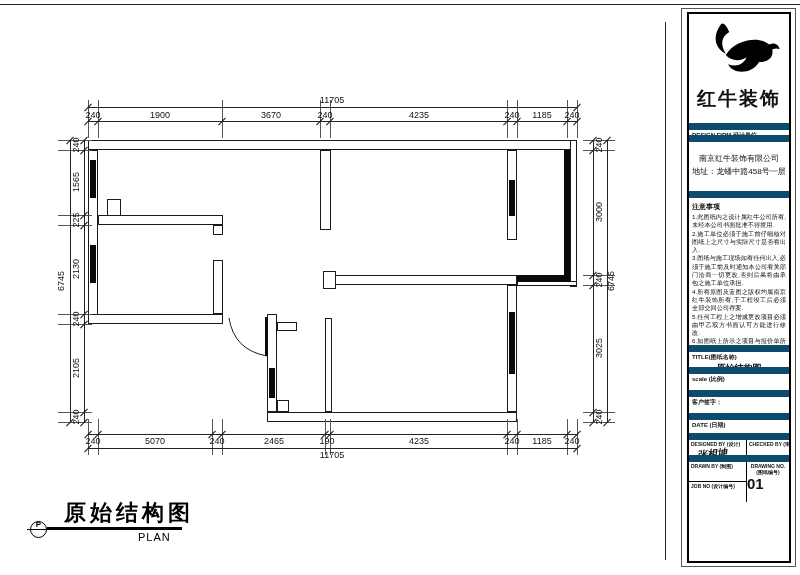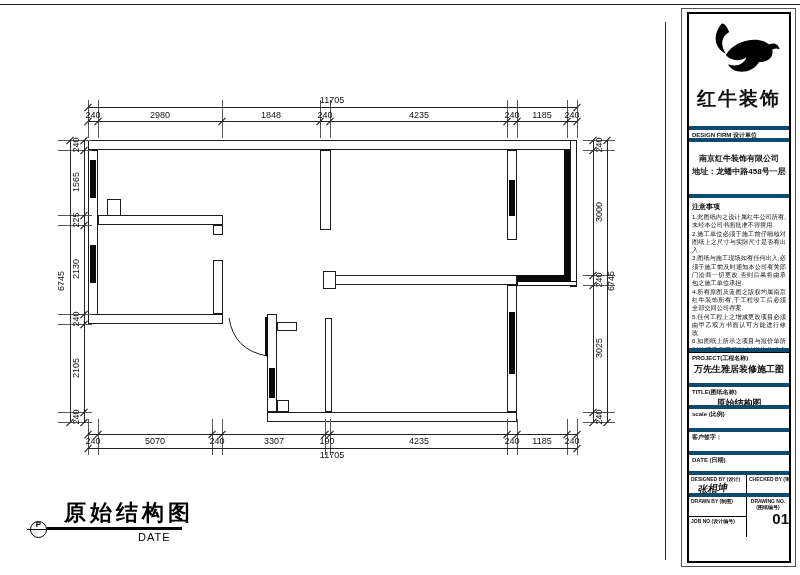--- a/index.html
+++ b/index.html
@@ -17,46 +17,46 @@
   #capTitle{position:absolute;left:64px;top:498px;font-size:22px;font-weight:600;letter-spacing:4px;color:#000;}
   #capLine{position:absolute;left:47px;top:527px;width:135px;height:3px;background:#000;}
   #capSub{position:absolute;left:138px;top:531px;font-size:11px;letter-spacing:1px;color:#000;}
   #capCircle{position:absolute;left:30px;top:521px;width:17px;height:17px;border:1px solid #000;border-radius:50%;box-sizing:border-box;}
   #capP{position:absolute;left:30px;top:520px;width:17px;text-align:center;font-size:8px;font-weight:bold;color:#000;}
   #capCross{position:absolute;left:27px;top:529px;width:23px;height:1px;background:#000;}
   
   #tframe{position:absolute;left:681px;top:8px;width:115px;height:559px;border:1px solid #555;box-sizing:border-box;}
   #tblock{position:absolute;left:687px;top:12px;width:104px;height:551px;border:2px solid #000;box-sizing:border-box;
           display:flex;flex-direction:column;background:#fff;}
-  .trow{box-sizing:border-box;border-bottom:4px solid #0c4a6e;position:relative;overflow:hidden;}
+  .trow{box-sizing:border-box;border-bottom:7px solid #0c4a6e;position:relative;overflow:hidden;}
   .hdr{font-size:6px;font-weight:bold;padding:1px 3px 0;white-space:nowrap;}
   .val{font-size:9px;font-weight:bold;text-align:center;}
   #logoArea{height:116px;display:flex;flex-direction:column;align-items:center;justify-content:flex-start;}
   #logoName{font-size:19px;font-weight:bold;letter-spacing:2px;margin-top:-2px;}
   #firmbar{height:12px;}
   #company{height:56px;text-align:center;padding-top:10px;}
-  #company div{font-size:8px;font-weight:bold;line-height:13px;}
+  #company div{font-size:8px;font-weight:normal;line-height:13px;}
   #notes{height:154px;padding:4px 3px 0;}
   #notesTitle{font-size:7px;font-weight:bold;margin-bottom:1px;}
   #notesList{font-size:6.2px;line-height:8.3px;text-align:justify;}
   .sec-project{border-top:1px solid #000;}
   #row-project{height:35px;} #row-location{height:30px;} #row-title{height:22px;}
   #row-scale{height:23px;} #row-sign{height:23px;} #row-date{height:20px;}
   #row-designed{height:22px;display:flex;padding:0;}
   #row-designed .cell{box-sizing:border-box;position:relative;}
   #row-designed .c1{width:58%;border-right:1px solid #000;}
   #row-designed .c2{width:42%;}
   .tinyhdr{font-size:5px;font-weight:bold;padding:1px 2px 0;white-space:nowrap;}
   .sig{position:absolute;left:8px;top:7px;font-family:"DejaVu Serif",serif;font-style:italic;
        font-size:10px;transform:rotate(-6deg);font-weight:bold;}
   #row-bottom{height:40px;display:flex;border-bottom:none;}
   #bCol1{width:58%;border-right:1px solid #000;box-sizing:border-box;display:flex;flex-direction:column;}
   #bCol1 .b1r{height:50%;box-sizing:border-box;}
   #bCol1 .b1r:first-child{border-bottom:1px solid #000;}
-  #bCol2{width:42%;display:flex;flex-direction:column;align-items:flex-end;}
+  #bCol2{width:42%;display:flex;flex-direction:column;align-items:flex-start;}
   #drawNoLbl{font-size:5px;font-weight:bold;text-align:center;padding-top:1px;line-height:6px;}
   #drawNoVal{font-size:15px;font-weight:bold;line-height:18px;}
   svg{display:block;}
 </style>
 </head>
 <body>
 
 <div id="sheet">
 
   <div class="line" style="left:0;top:4px;width:800px;height:1px;"></div>
@@ -174,33 +174,33 @@
   <div class="line" style="left:88px;top:121px;width:489px;height:1px;"></div>
   <div class="line" style="left:88px;top:434px;width:489px;height:1px;"></div>
   <div class="line" style="left:88px;top:448px;width:489px;height:1px;"></div>
   <div class="line" style="left:70px;top:140px;width:1px;height:282px;"></div>
   <div class="line" style="left:84px;top:140px;width:1px;height:282px;"></div>
   <div class="line" style="left:593px;top:140px;width:1px;height:282px;"></div>
   <div class="line" style="left:607px;top:140px;width:1px;height:282px;"></div>
 
   <span class="dl" style="left:310px;top:95px;">11705</span>
   <span class="dl" style="left:71px;top:110px;">240</span>
-  <span class="dl" style="left:138px;top:110px;">2980</span>
-  <span class="dl" style="left:249px;top:110px;">1848</span>
+  <span class="dl" style="left:138px;top:110px;">1900</span>
+  <span class="dl" style="left:249px;top:110px;">3670</span>
   <span class="dl" style="left:303px;top:110px;">240</span>
   <span class="dl" style="left:397px;top:110px;">4235</span>
   <span class="dl" style="left:490px;top:110px;">240</span>
   <span class="dl" style="left:520px;top:110px;">1185</span>
   <span class="dl" style="left:550px;top:110px;">240</span>
 
   <span class="dl" style="left:310px;top:450px;">11705</span>
   <span class="dl" style="left:71px;top:436px;">240</span>
   <span class="dl" style="left:133px;top:436px;">5070</span>
   <span class="dl" style="left:195px;top:436px;">240</span>
-  <span class="dl" style="left:252px;top:436px;">3307</span>
+  <span class="dl" style="left:252px;top:436px;">2465</span>
   <span class="dl" style="left:305px;top:436px;">190</span>
   <span class="dl" style="left:397px;top:436px;">4235</span>
   <span class="dl" style="left:490px;top:436px;">240</span>
   <span class="dl" style="left:520px;top:436px;">1185</span>
   <span class="dl" style="left:550px;top:436px;">240</span>
 
   <span class="dlv" style="left:40px;top:275px;">6745</span>
   <span class="dlv" style="left:55px;top:139px;">240</span>
   <span class="dlv" style="left:55px;top:176px;">1565</span>
   <span class="dlv" style="left:55px;top:214px;">225</span>
@@ -214,21 +214,21 @@
   <span class="dlv" style="left:578px;top:206px;">3000</span>
   <span class="dlv" style="left:578px;top:274px;">240</span>
   <span class="dlv" style="left:578px;top:342px;">3025</span>
   <span class="dlv" style="left:578px;top:411px;">240</span>
 
   <div id="capCircle"></div>
   <div id="capP">P</div>
   <div id="capCross"></div>
   <div id="capTitle">原始结构图</div>
   <div id="capLine"></div>
-  <div id="capSub">DATE</div>
+  <div id="capSub">PLAN</div>
 
   <div id="tframe"></div>
   <div id="tblock">
 
     <div class="trow" id="logoArea">
       <svg width="86" height="74" viewBox="0 0 150 110">
         <path d="M44,8 C30,26 30,48 52,60 C42,44 44,30 58,22 C54,12 48,4 44,8 Z" fill="#000"></path>
         <path d="M52,62 C68,34 112,28 128,44 C140,56 132,76 110,74 C98,96 64,96 56,78 C70,84 84,78 88,66 C76,74 60,72 52,62 Z" fill="#000"></path>
         <path d="M124,46 C134,38 144,42 146,52 C138,48 130,52 126,60 Z" fill="#000"></path>
       </svg>
@@ -249,24 +249,20 @@
       <div id="notesList">
           <div>1.此图纸内之设计属红牛公司所有,未经本公司书面批准不得擅用.</div>
           <div>2.施工单位必须于施工前仔细核对图纸上之尺寸与实际尺寸是否有出入.</div>
           <div>3.图纸与施工现场如有任何出入,必须于施工前及时通知本公司有关部门洽商一切更改,否则后果将由承包之施工单位承担.</div>
           <div>4.所有原图及蓝图之版权均属南京红牛装饰所有,于工程竣工后必须全部交回公司存案.</div>
           <div>5.任何工程上之增减更改项目必须由甲乙双方书面认可方能进行修改.</div>
           <div>6.如图纸上所示之项目与报价单所列的项目有不符时,以报价单或合同为准.</div>
         </div>
     </div>
 
-    <div class="trow sec-project" id="row-project">
-      <div class="hdr">PROJECT(工程名称)</div>
-      <div class="val">万先生雅居装修施工图</div>
-    </div>
 
 
     <div class="trow" id="row-title">
       <div class="hdr">TITLE(图纸名称)</div>
       <div class="val">原始结构图</div>
     </div>
 
     <div class="trow" id="row-scale">
       <div class="hdr">scale (比例)</div>
     </div>

